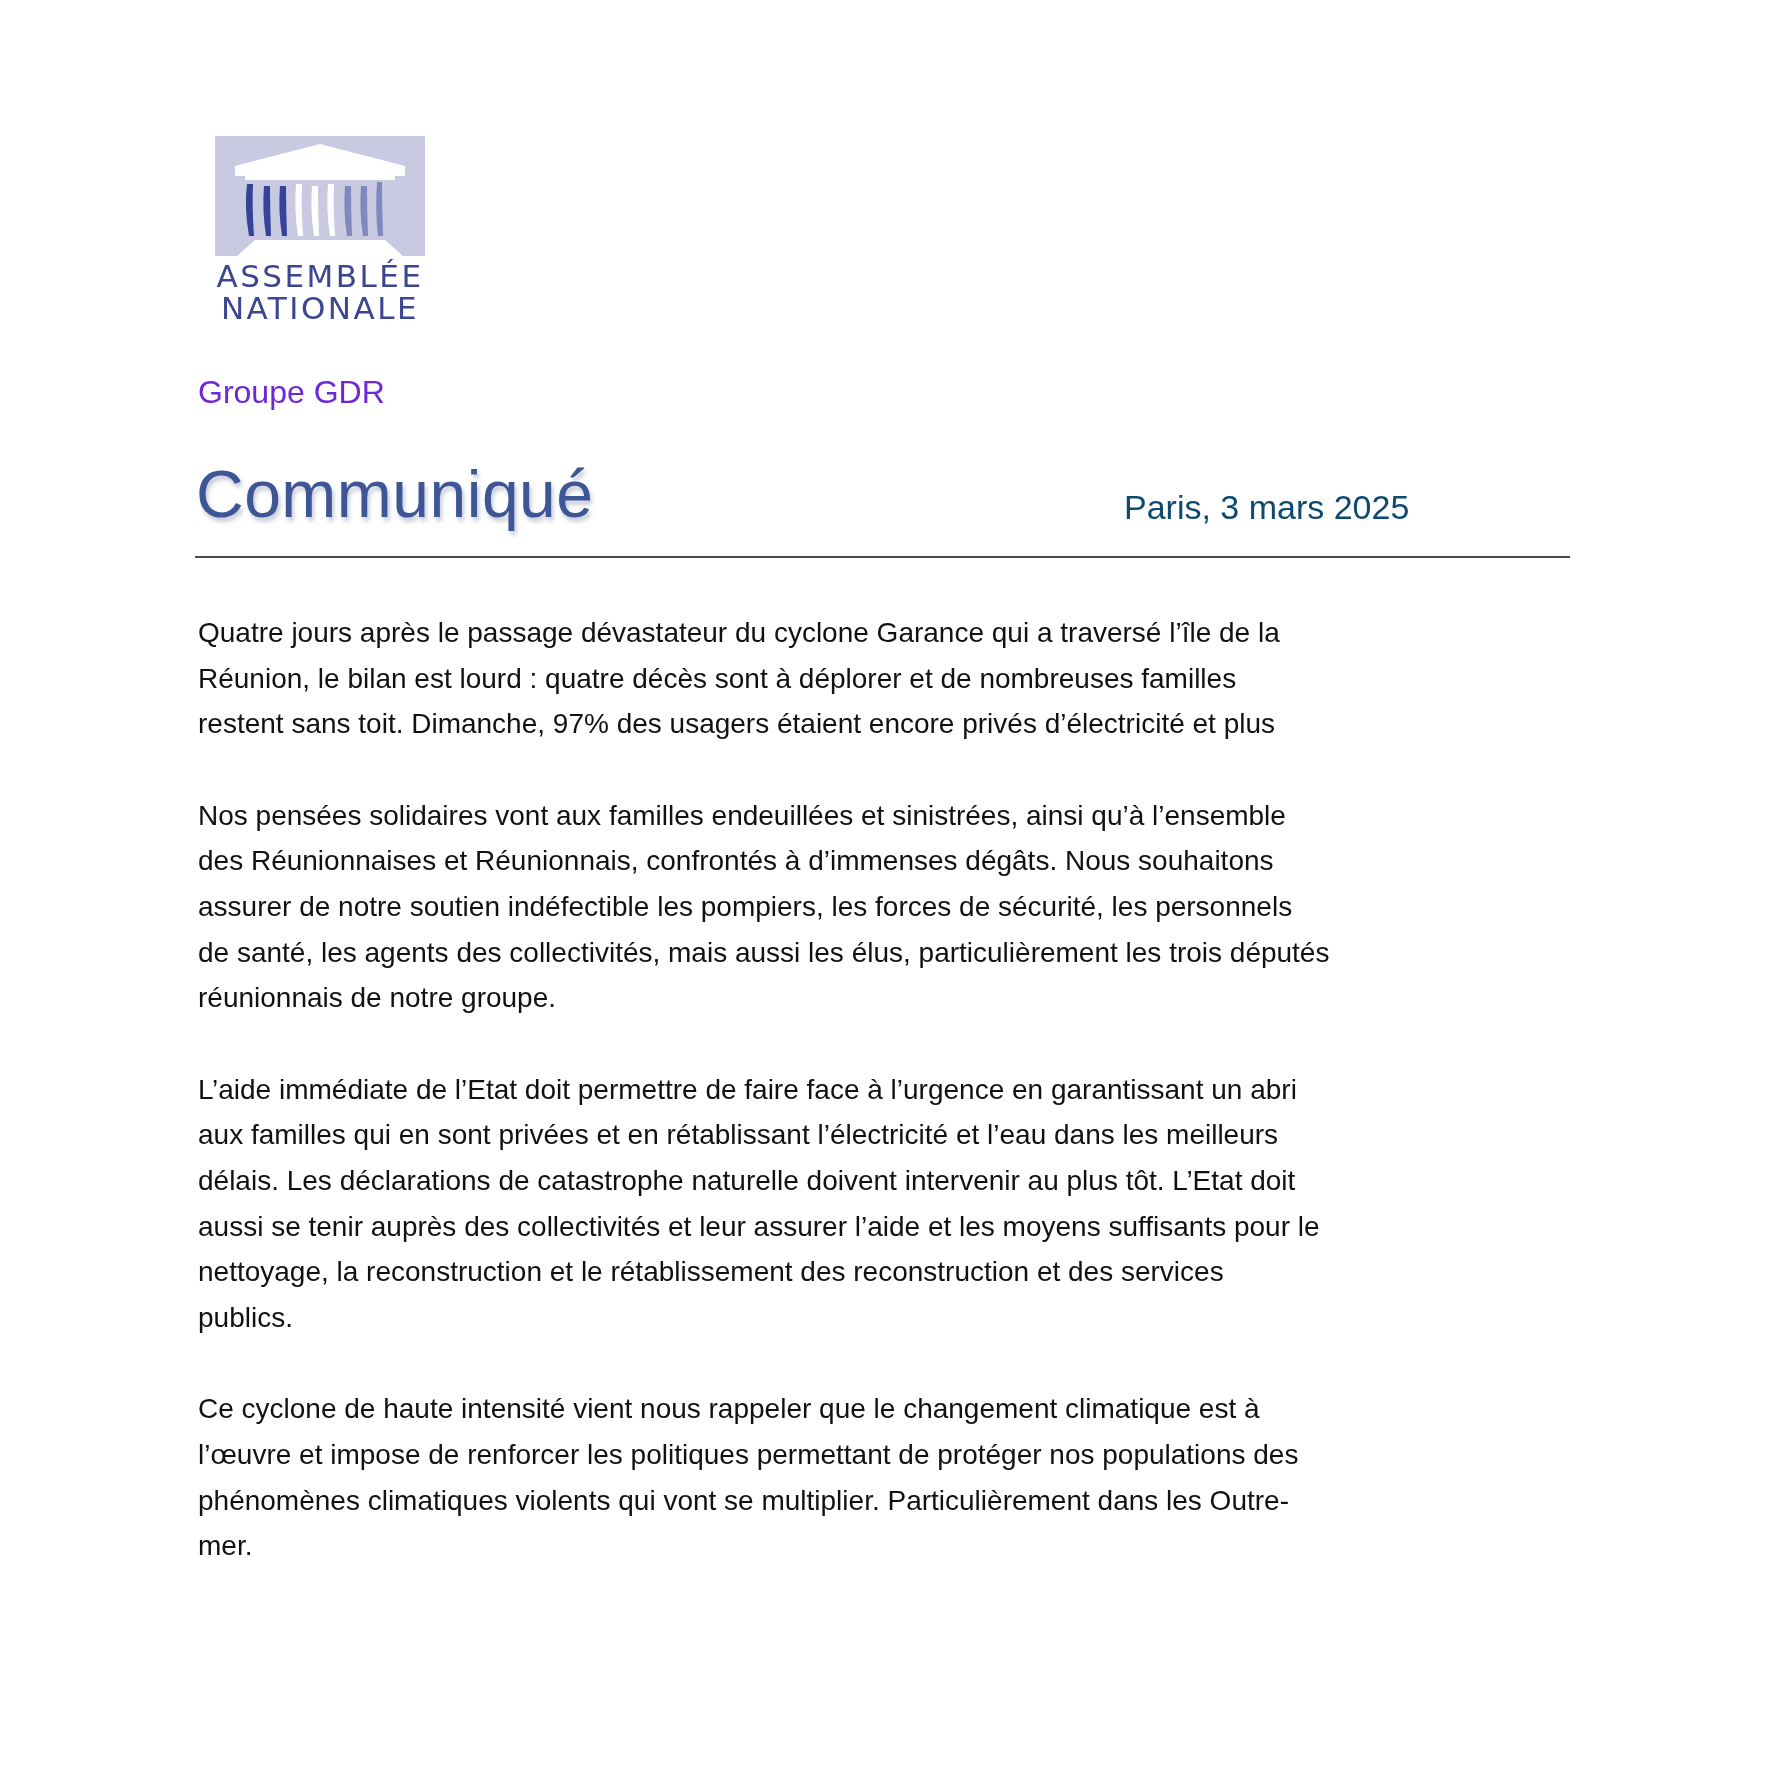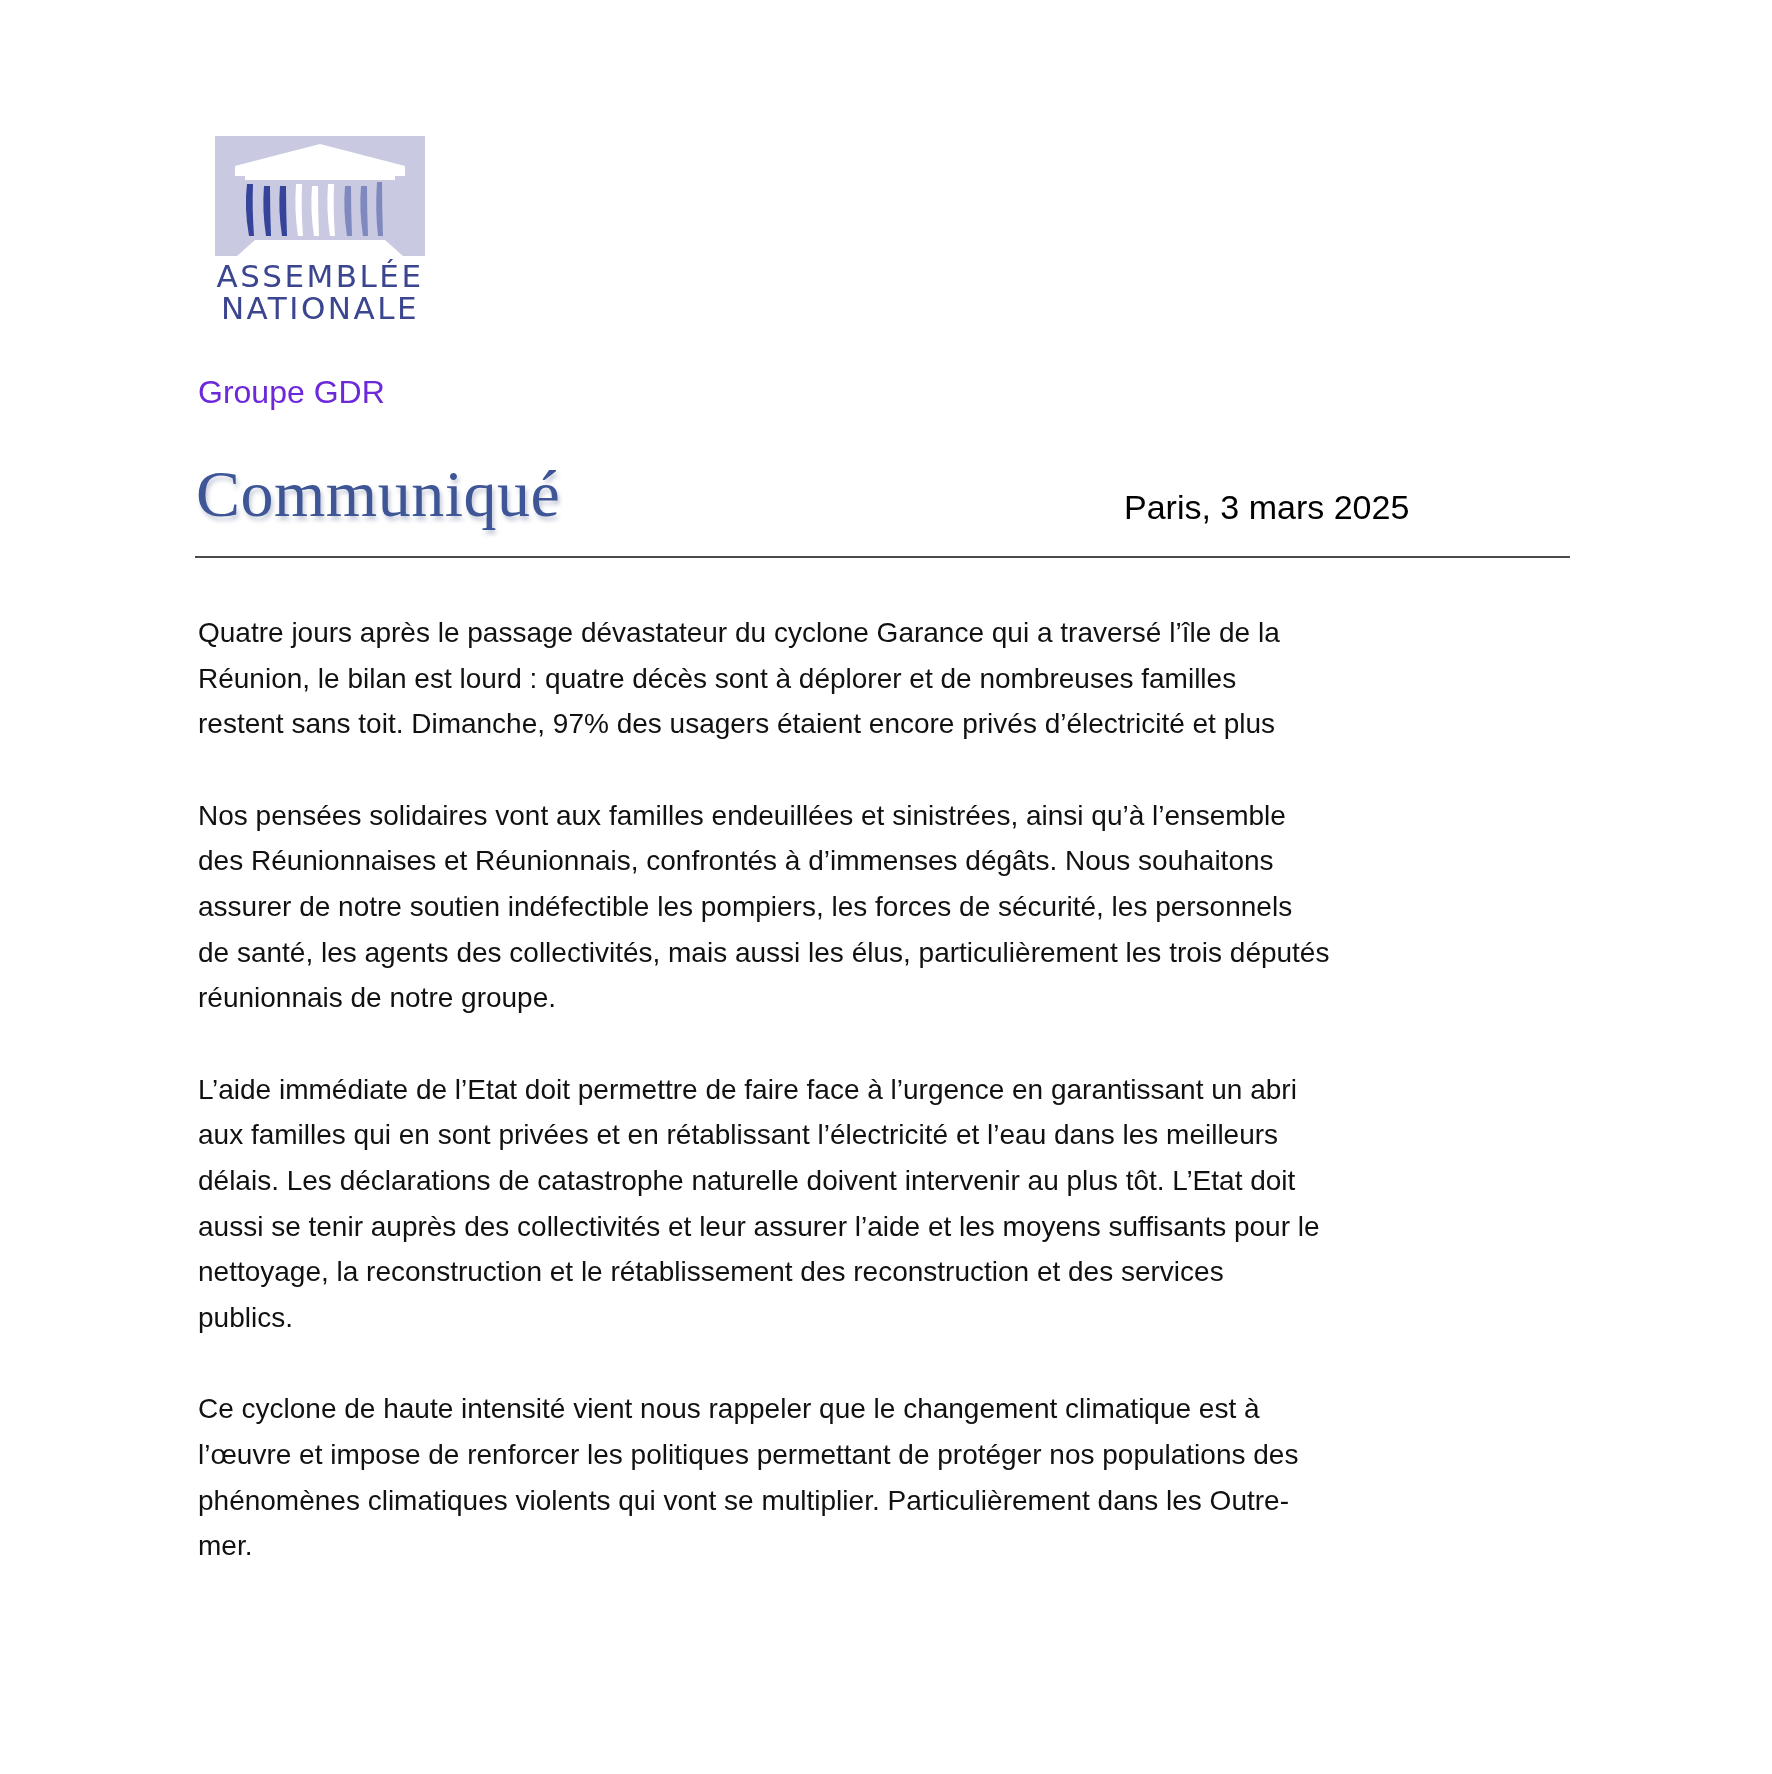--- a/index.html
+++ b/index.html
@@ -47,34 +47,34 @@
       position: absolute;
       left: 198px;
       top: 374px;
       font-size: 32px;
       color: #6d28d9;
     }
     .title {
       position: absolute;
       left: 196px;
       top: 456px;
-      font-family: Liberation Serif, serif;
+      font-family: Liberation Sans, sans-serif;
       font-weight: 200;
       font-size: 66px;
       color: #3e5696;
       letter-spacing: 0.5px;
       text-shadow: 2px 4px 4px rgba(90, 100, 140, 0.35);
       -webkit-text-stroke: 0;
     }
     .date {
       position: absolute;
       left: 1124px;
       top: 488px;
       font-size: 34px;
-      color: #000000;
+      color: #0c4a6e;
     }
     .rule {
       position: absolute;
       left: 195px;
       top: 556px;
       width: 1375px;
       height: 2px;
       background: #4a4a4a;
     }
     .body-text {

